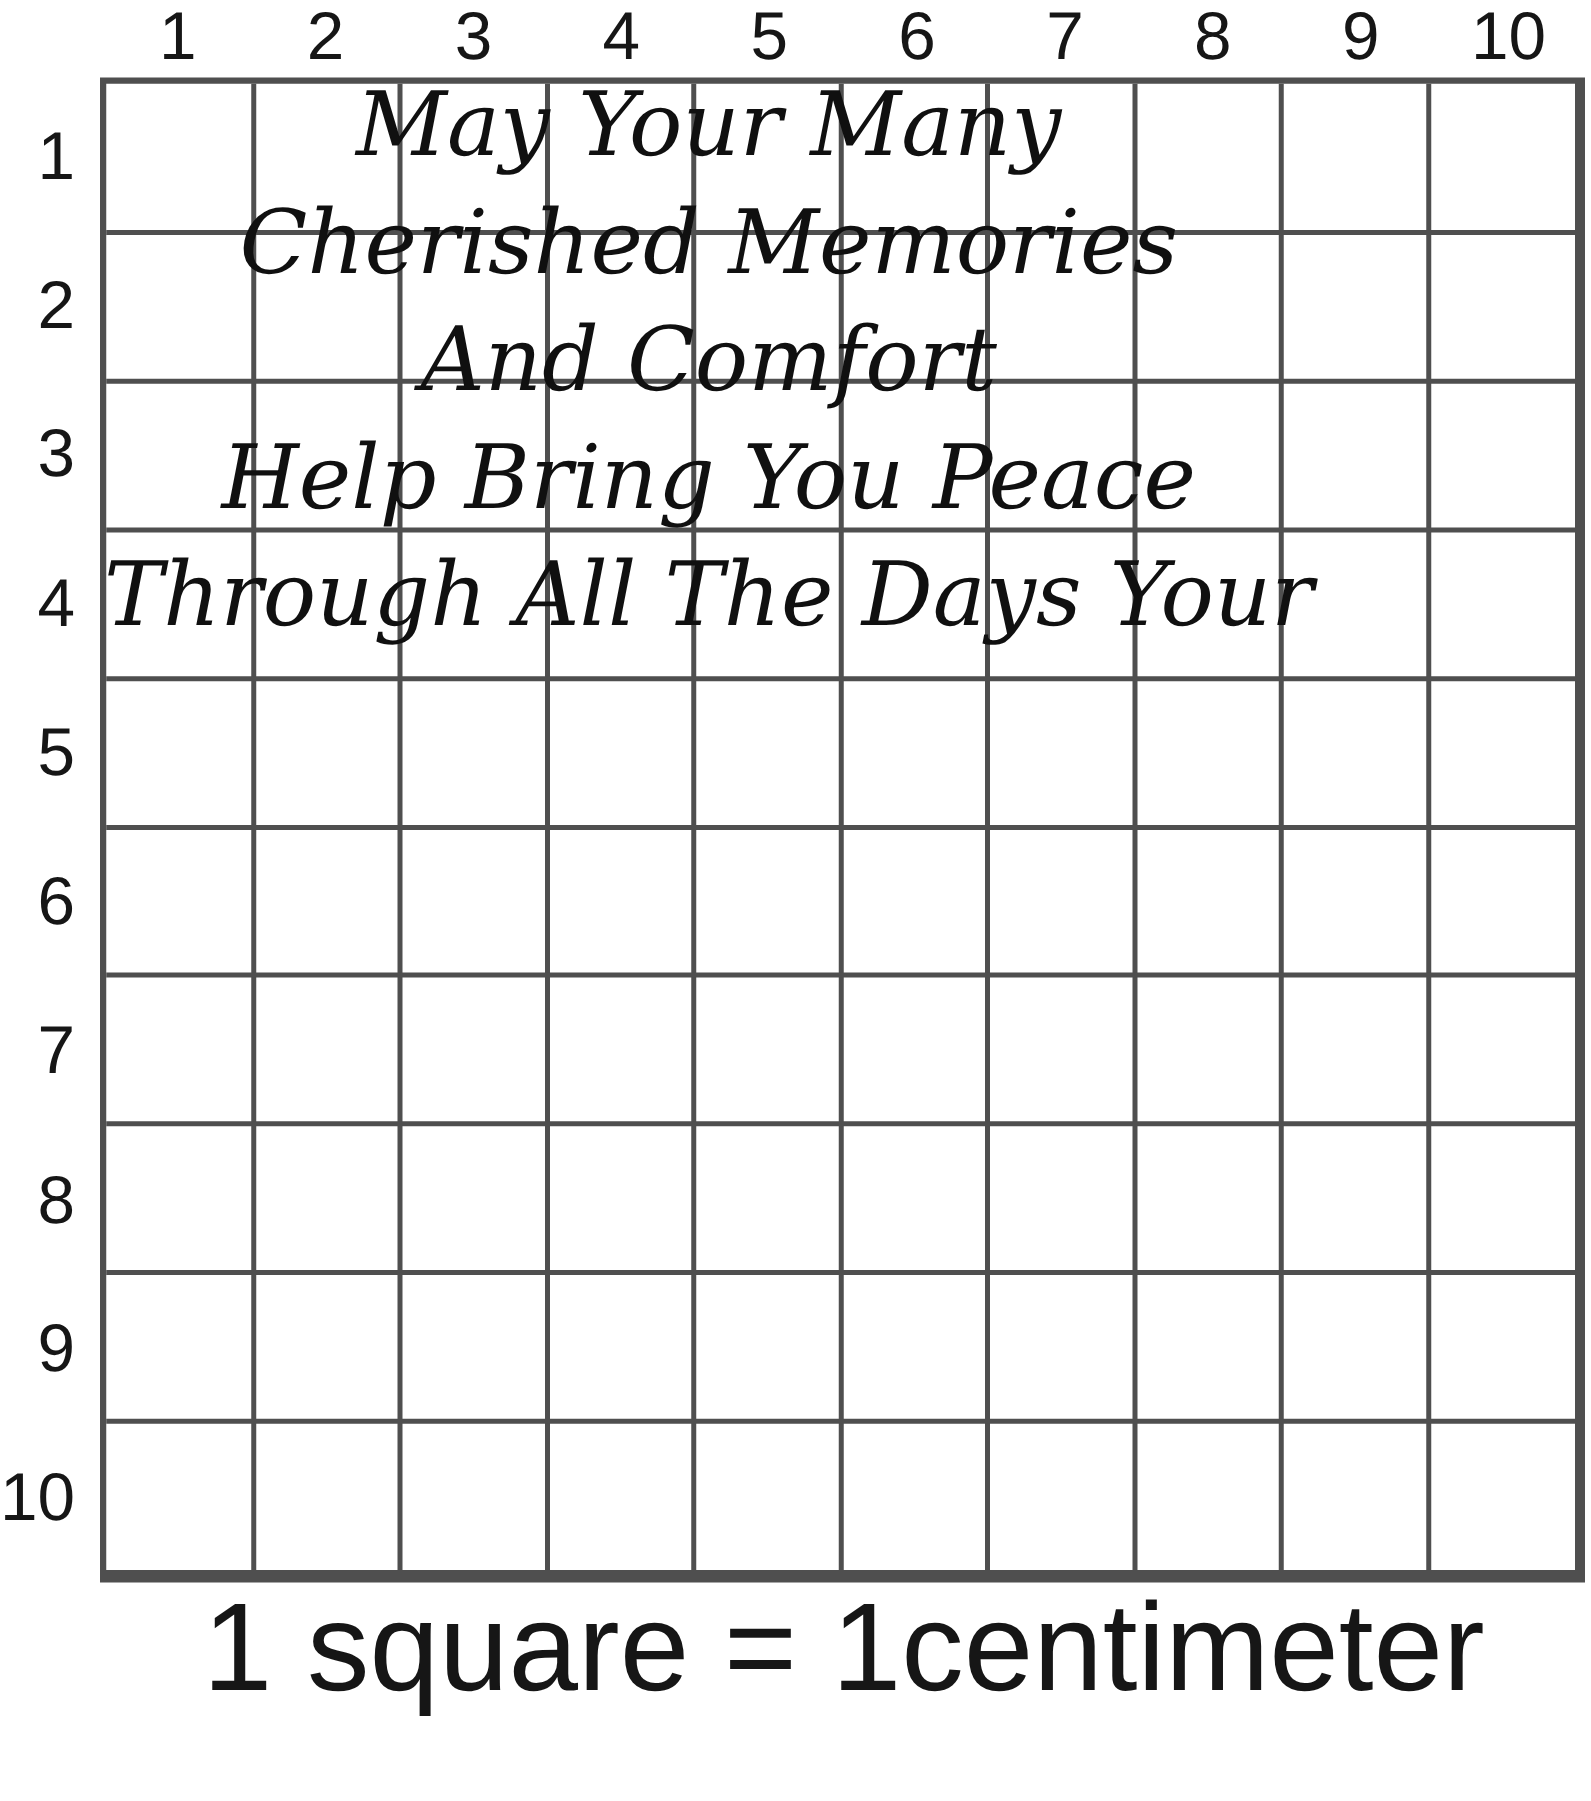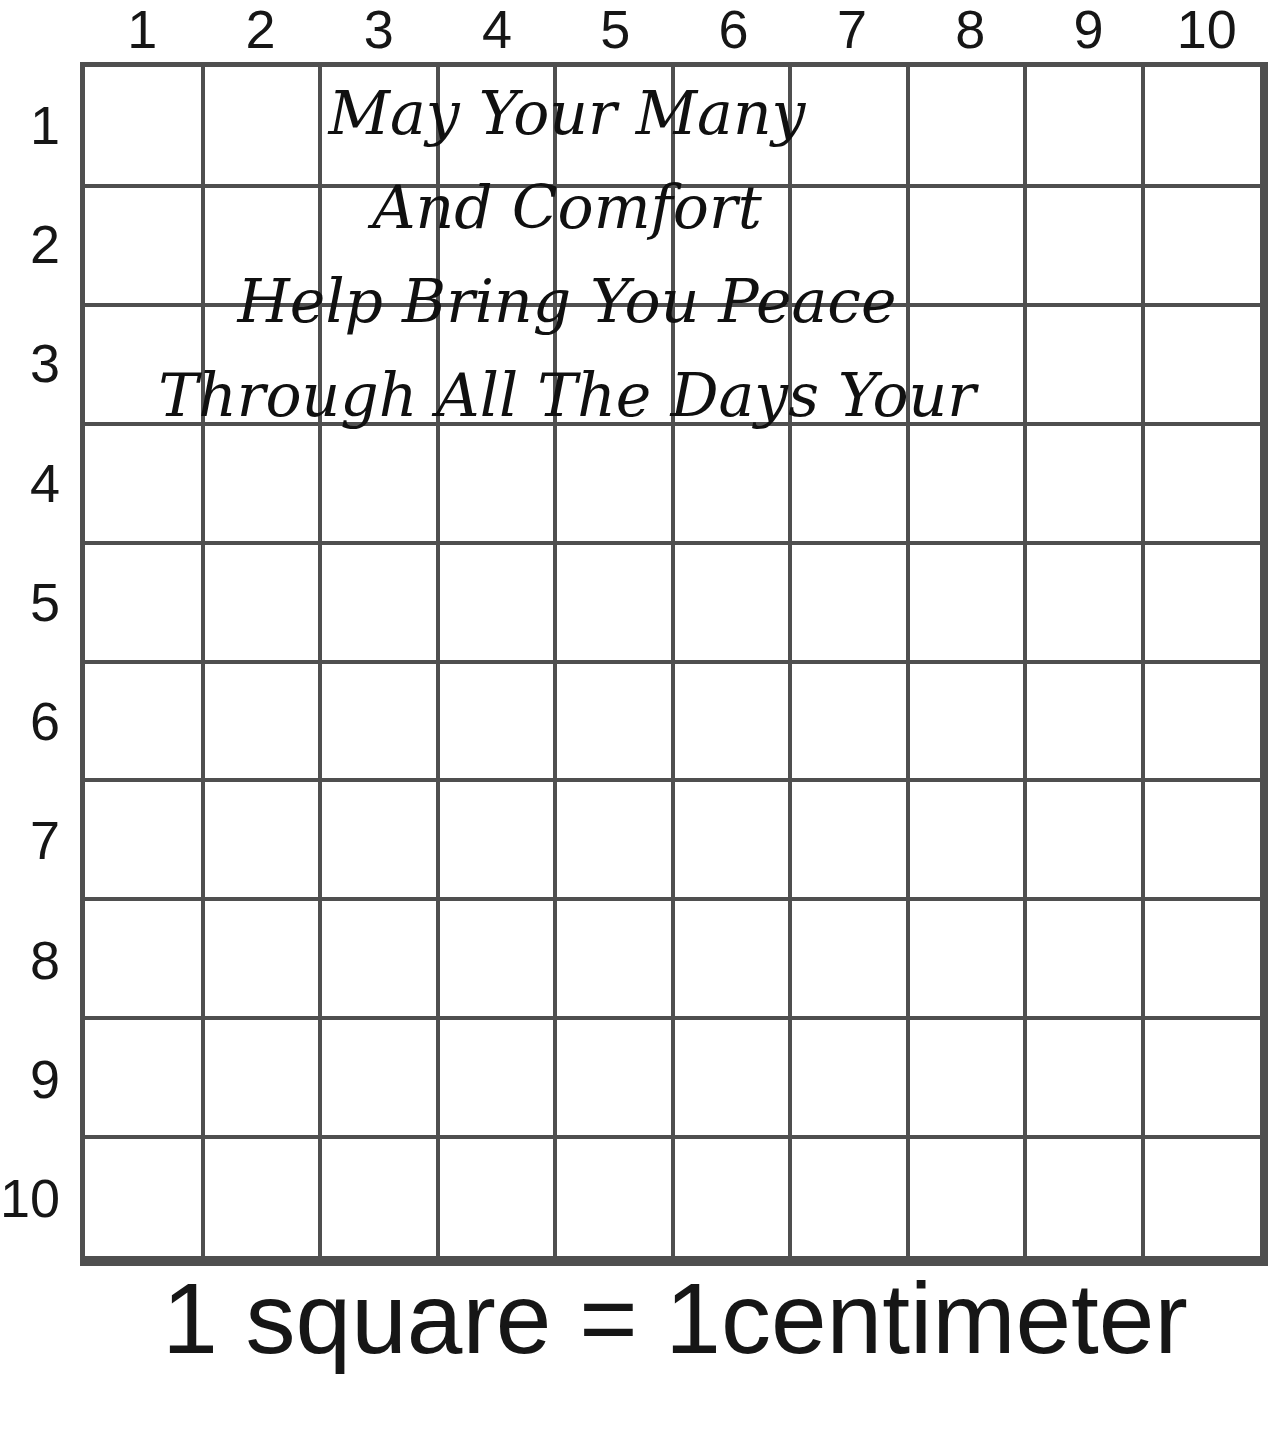--- a/index.html
+++ b/index.html
@@ -59,26 +59,26 @@
   .row-label{
     flex:1;
     display:flex;align-items:center;justify-content:flex-end;
     padding-right:6px;
     font-size:54px;
     color:var(--label);
   }
   
   .engraving{
     position:absolute;
-    left:0;top:66px;
+    left:0;top:53px;
     width:1134px;
     text-align:center;
     font-family:"DejaVu Serif", serif;
     font-style:italic;
-    font-size:60px;
+    font-size:71px;
     line-height:94px;
     white-space:nowrap;
     color:var(--ink);
     pointer-events:none;
   }
   .engraving-line{height:94px;}
   
   .scale-caption{
     position:absolute;
     left:77px;top:1268px;
@@ -138,20 +138,21 @@
       <div class="hline" style="top: 40%;"></div>
       <div class="hline" style="top: 50%;"></div>
       <div class="hline" style="top: 60%;"></div>
       <div class="hline" style="top: 70%;"></div>
       <div class="hline" style="top: 80%;"></div>
       <div class="hline" style="top: 90%;"></div>
     </div>
 
   <div class="engraving">
     <div class="engraving-line">May Your Many</div>
+    <div class="engraving-line">Cherished Memories</div>
     <div class="engraving-line">And Comfort</div>
     <div class="engraving-line">Help Bring You Peace</div>
     <div class="engraving-line">Through All The Days Your</div>
   </div>
 
   <div class="scale-caption">1 square = 1centimeter</div>
 
 </div>
 
 </body></html>

